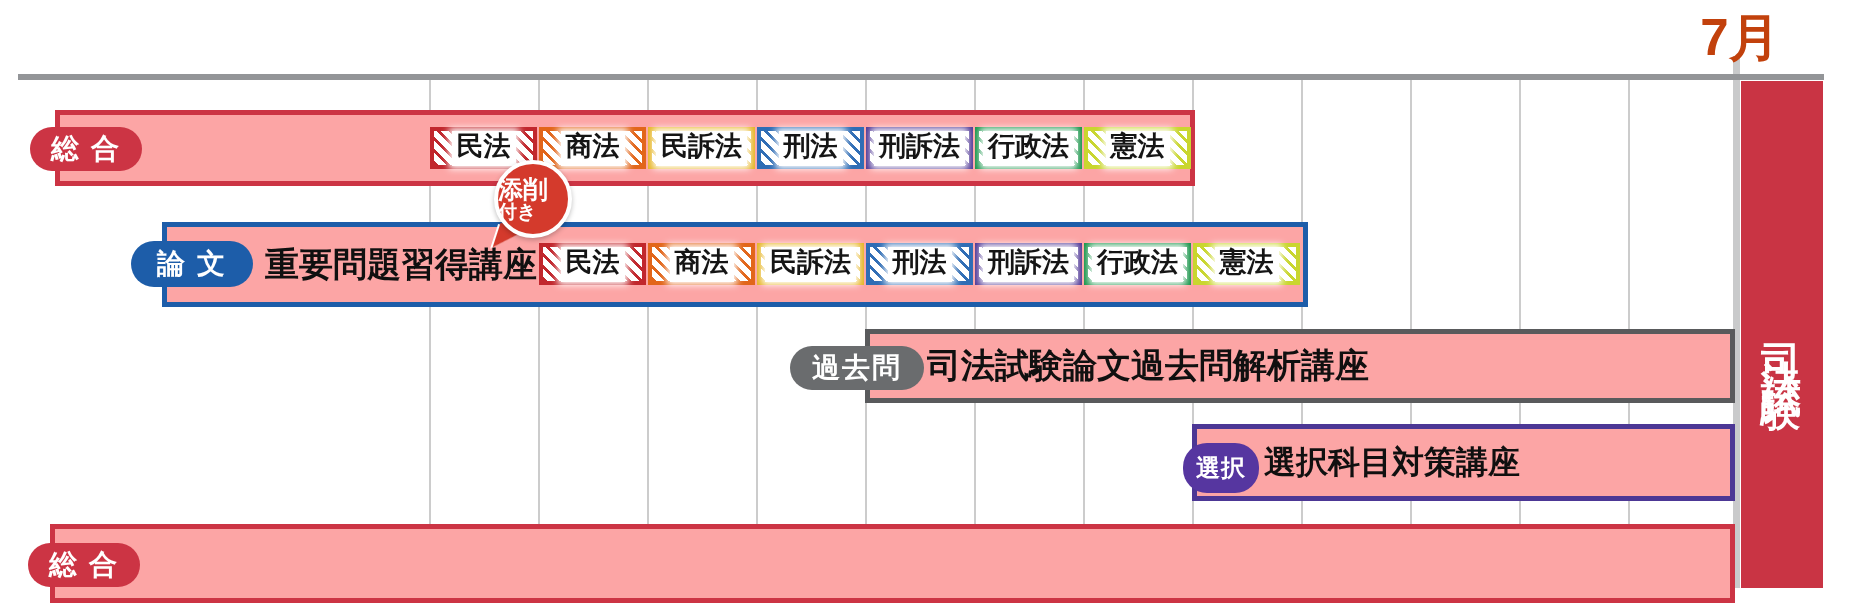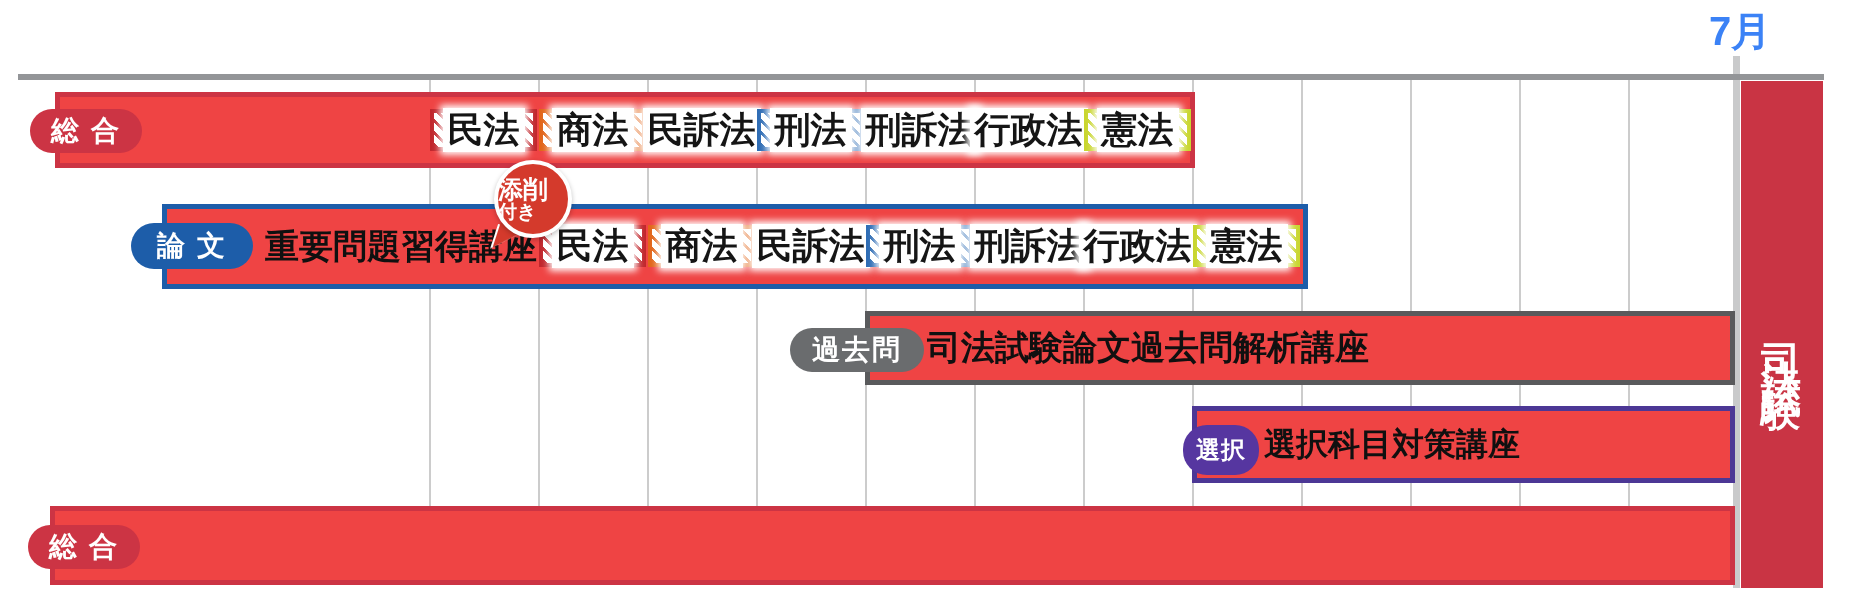--- a/index.html
+++ b/index.html
@@ -2,43 +2,43 @@
 <html><head>
 <meta charset="utf-8">
 <style>
   html,body{margin:0;padding:0;background:#fff;}
   #canvas{
     position:relative;width:1872px;height:613px;background:#ffffff;overflow:hidden;
     font-family:"Liberation Sans","DejaVu Sans",sans-serif;font-weight:700;color:#101010;
   }
   
   .axis-line{position:absolute;left:18px;top:74px;width:1806px;height:6px;background:#939598;z-index:1;}
-  .month-label{position:absolute;left:1688px;top:4px;width:104px;text-align:center;font-size:40px;color:#3b82f6;z-index:4;}
+  .month-label{position:absolute;left:1688px;top:4px;width:104px;text-align:center;font-size:51px;color:#c2410c;z-index:4;}
   .month-tick{position:absolute;left:1733px;top:56px;width:7px;height:532px;background:#c9cacb;z-index:0;}
   .gridline{position:absolute;top:80px;width:2px;height:505px;background:#cccccc;z-index:0;}
 
   
-  .bar{position:absolute;background:#ef4444;border:5px solid var(--c);z-index:2;box-sizing:border-box;}
+  .bar{position:absolute;background:#fca5a5;border:5px solid var(--c);z-index:2;box-sizing:border-box;margin-top:18px;}
   .badge{
     position:absolute;background:var(--c);color:#fff;border-radius:24px;
     display:flex;align-items:center;justify-content:center;
     font-size:28px;letter-spacing:2px;z-index:3;white-space:nowrap;
   }
   .bar-title{position:absolute;top:0;bottom:0;display:flex;align-items:center;white-space:nowrap;z-index:3;}
 
   
   .chip{
     position:absolute;width:107px;height:42px;box-sizing:border-box;
     border:4px solid var(--c);
     background:repeating-linear-gradient(45deg,var(--c) 0 3px,#ffffff 3px 8.5px);
     display:flex;align-items:center;justify-content:center;z-index:3;
   }
   .chip-label{
-    font-size:36px;color:#151515;line-height:1;background:#fff;padding:1px 2px;
-    box-shadow:0 0 0 3px #fff,0 0 7px 6px #fff;white-space:nowrap;
+    font-size:27px;color:#151515;line-height:1;background:#fff;padding:1px 2px;
+    box-shadow:0 0 0 3px #fff,0 0 7px 6px #fff;white-space:nowrap;font-family:Liberation Mono, monospace;
   }
 
   
   .callout{
     position:absolute;left:494px;top:160px;width:78px;height:78px;border-radius:50%;
     background:var(--c);border:4px solid #fff;box-sizing:border-box;z-index:6;
     display:flex;flex-direction:column;align-items:flex-start;justify-content:center;
     color:#fff;box-shadow:0 2px 5px rgba(0,0,0,0.25);
   }
   .callout .l1{font-size:25px;line-height:26px;}

